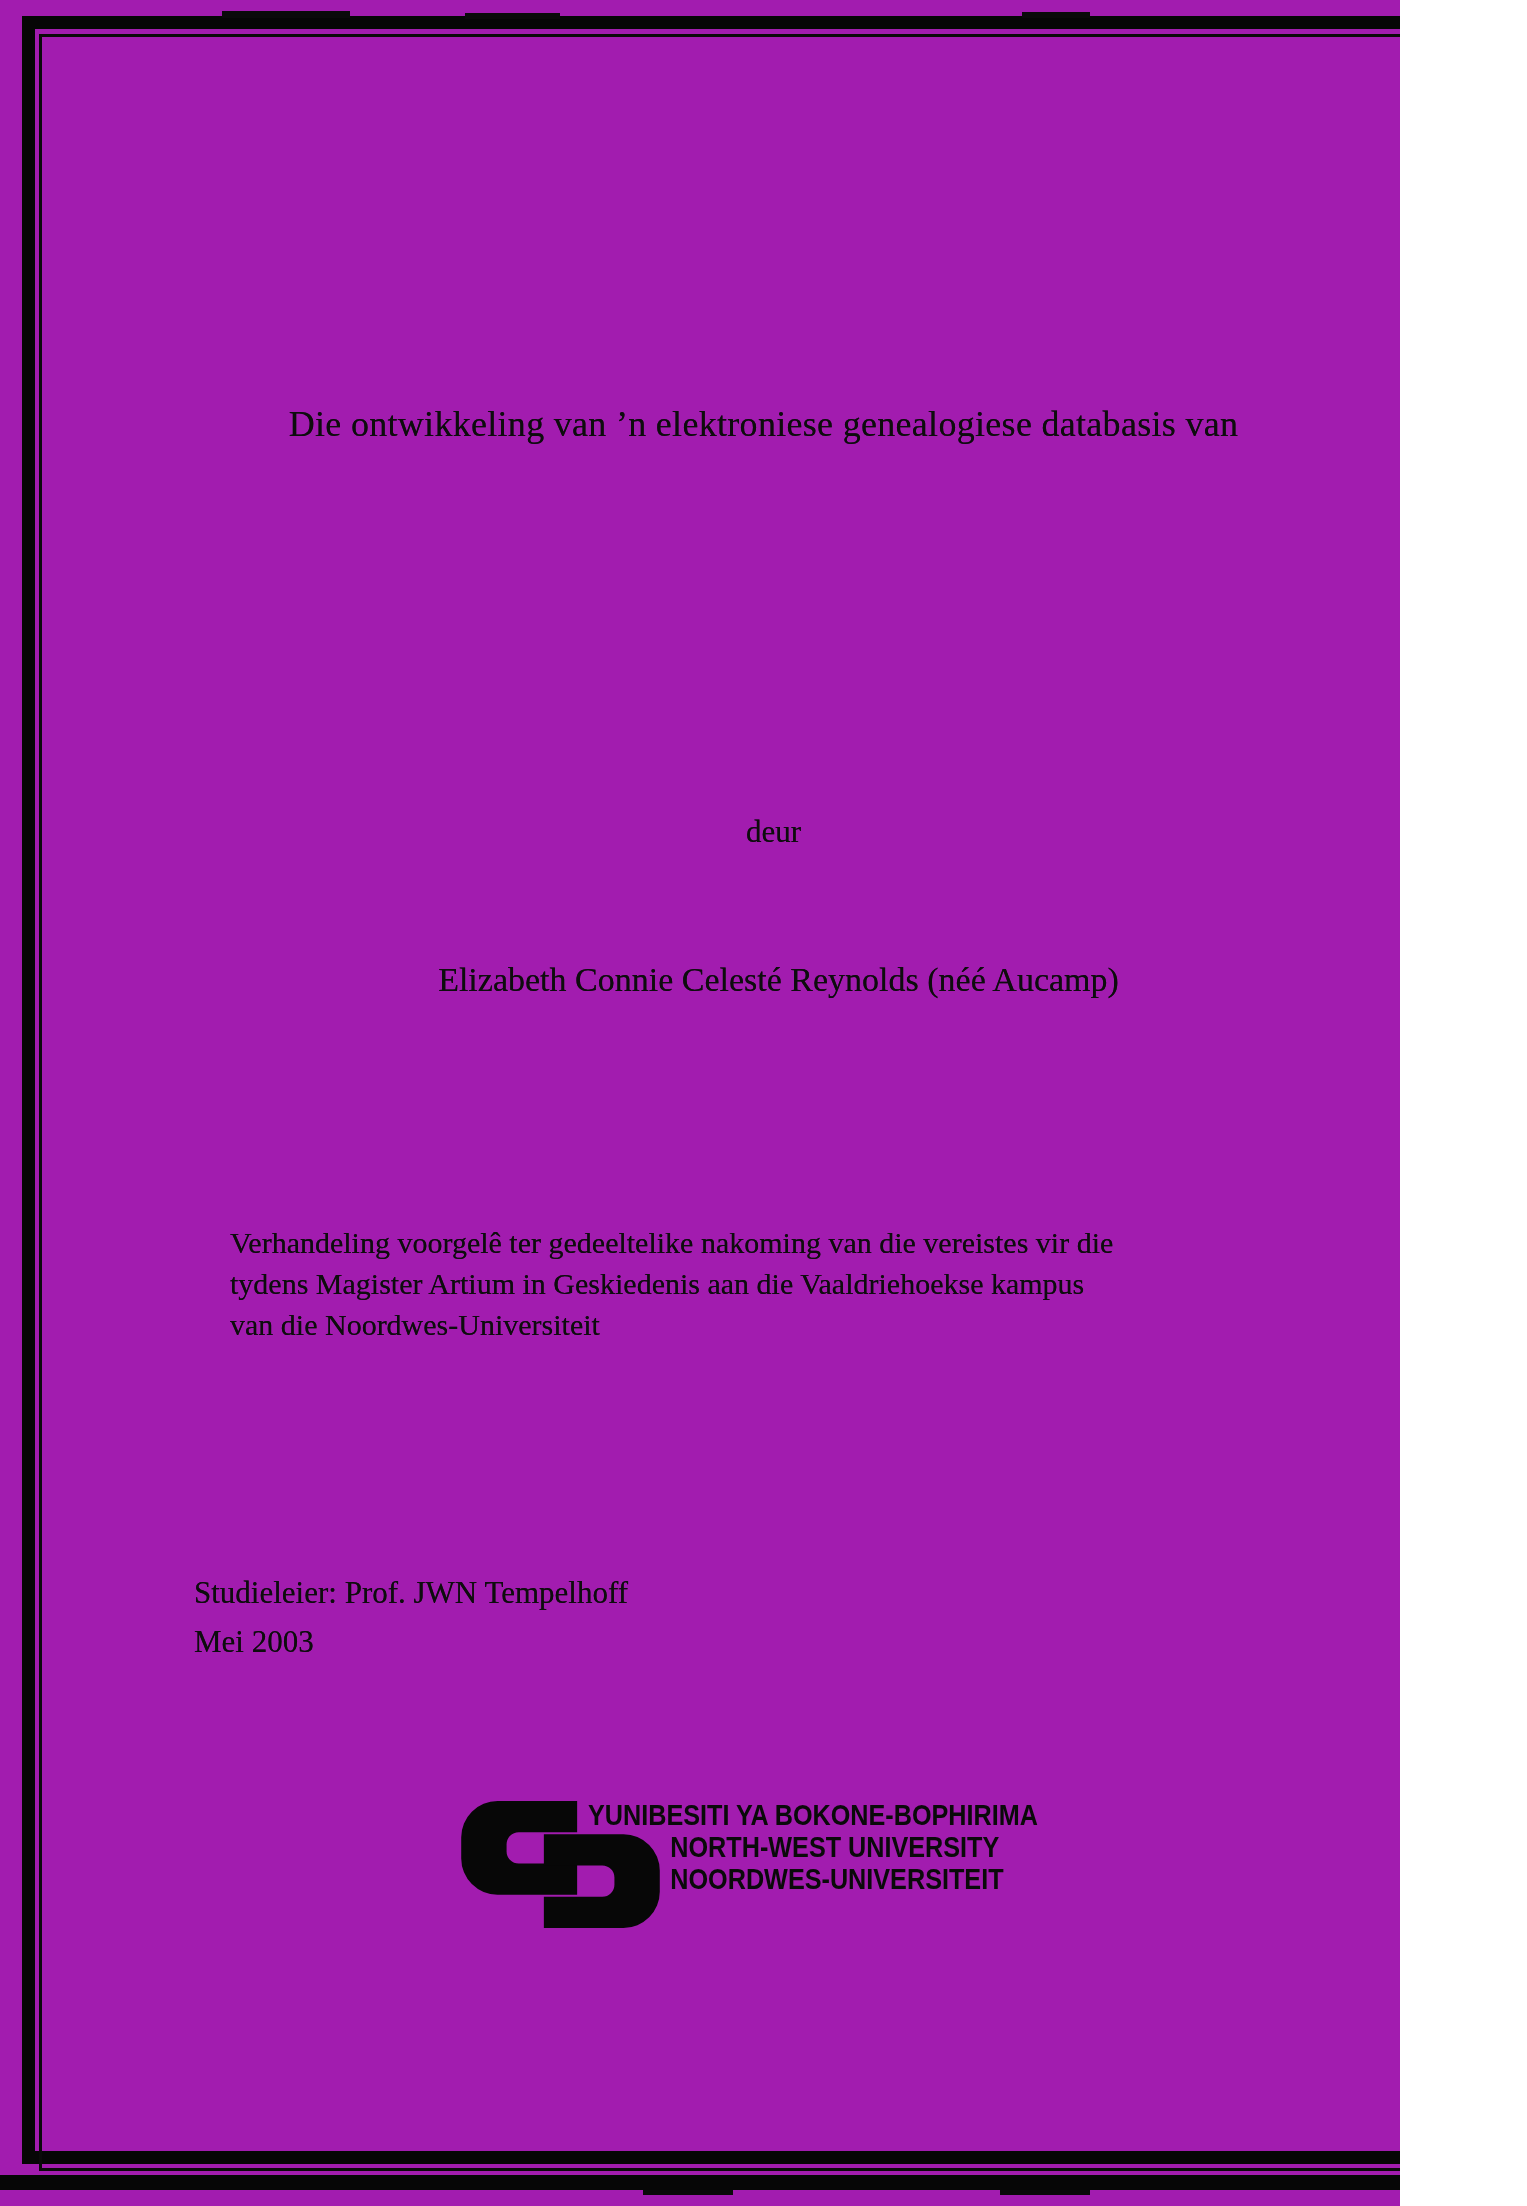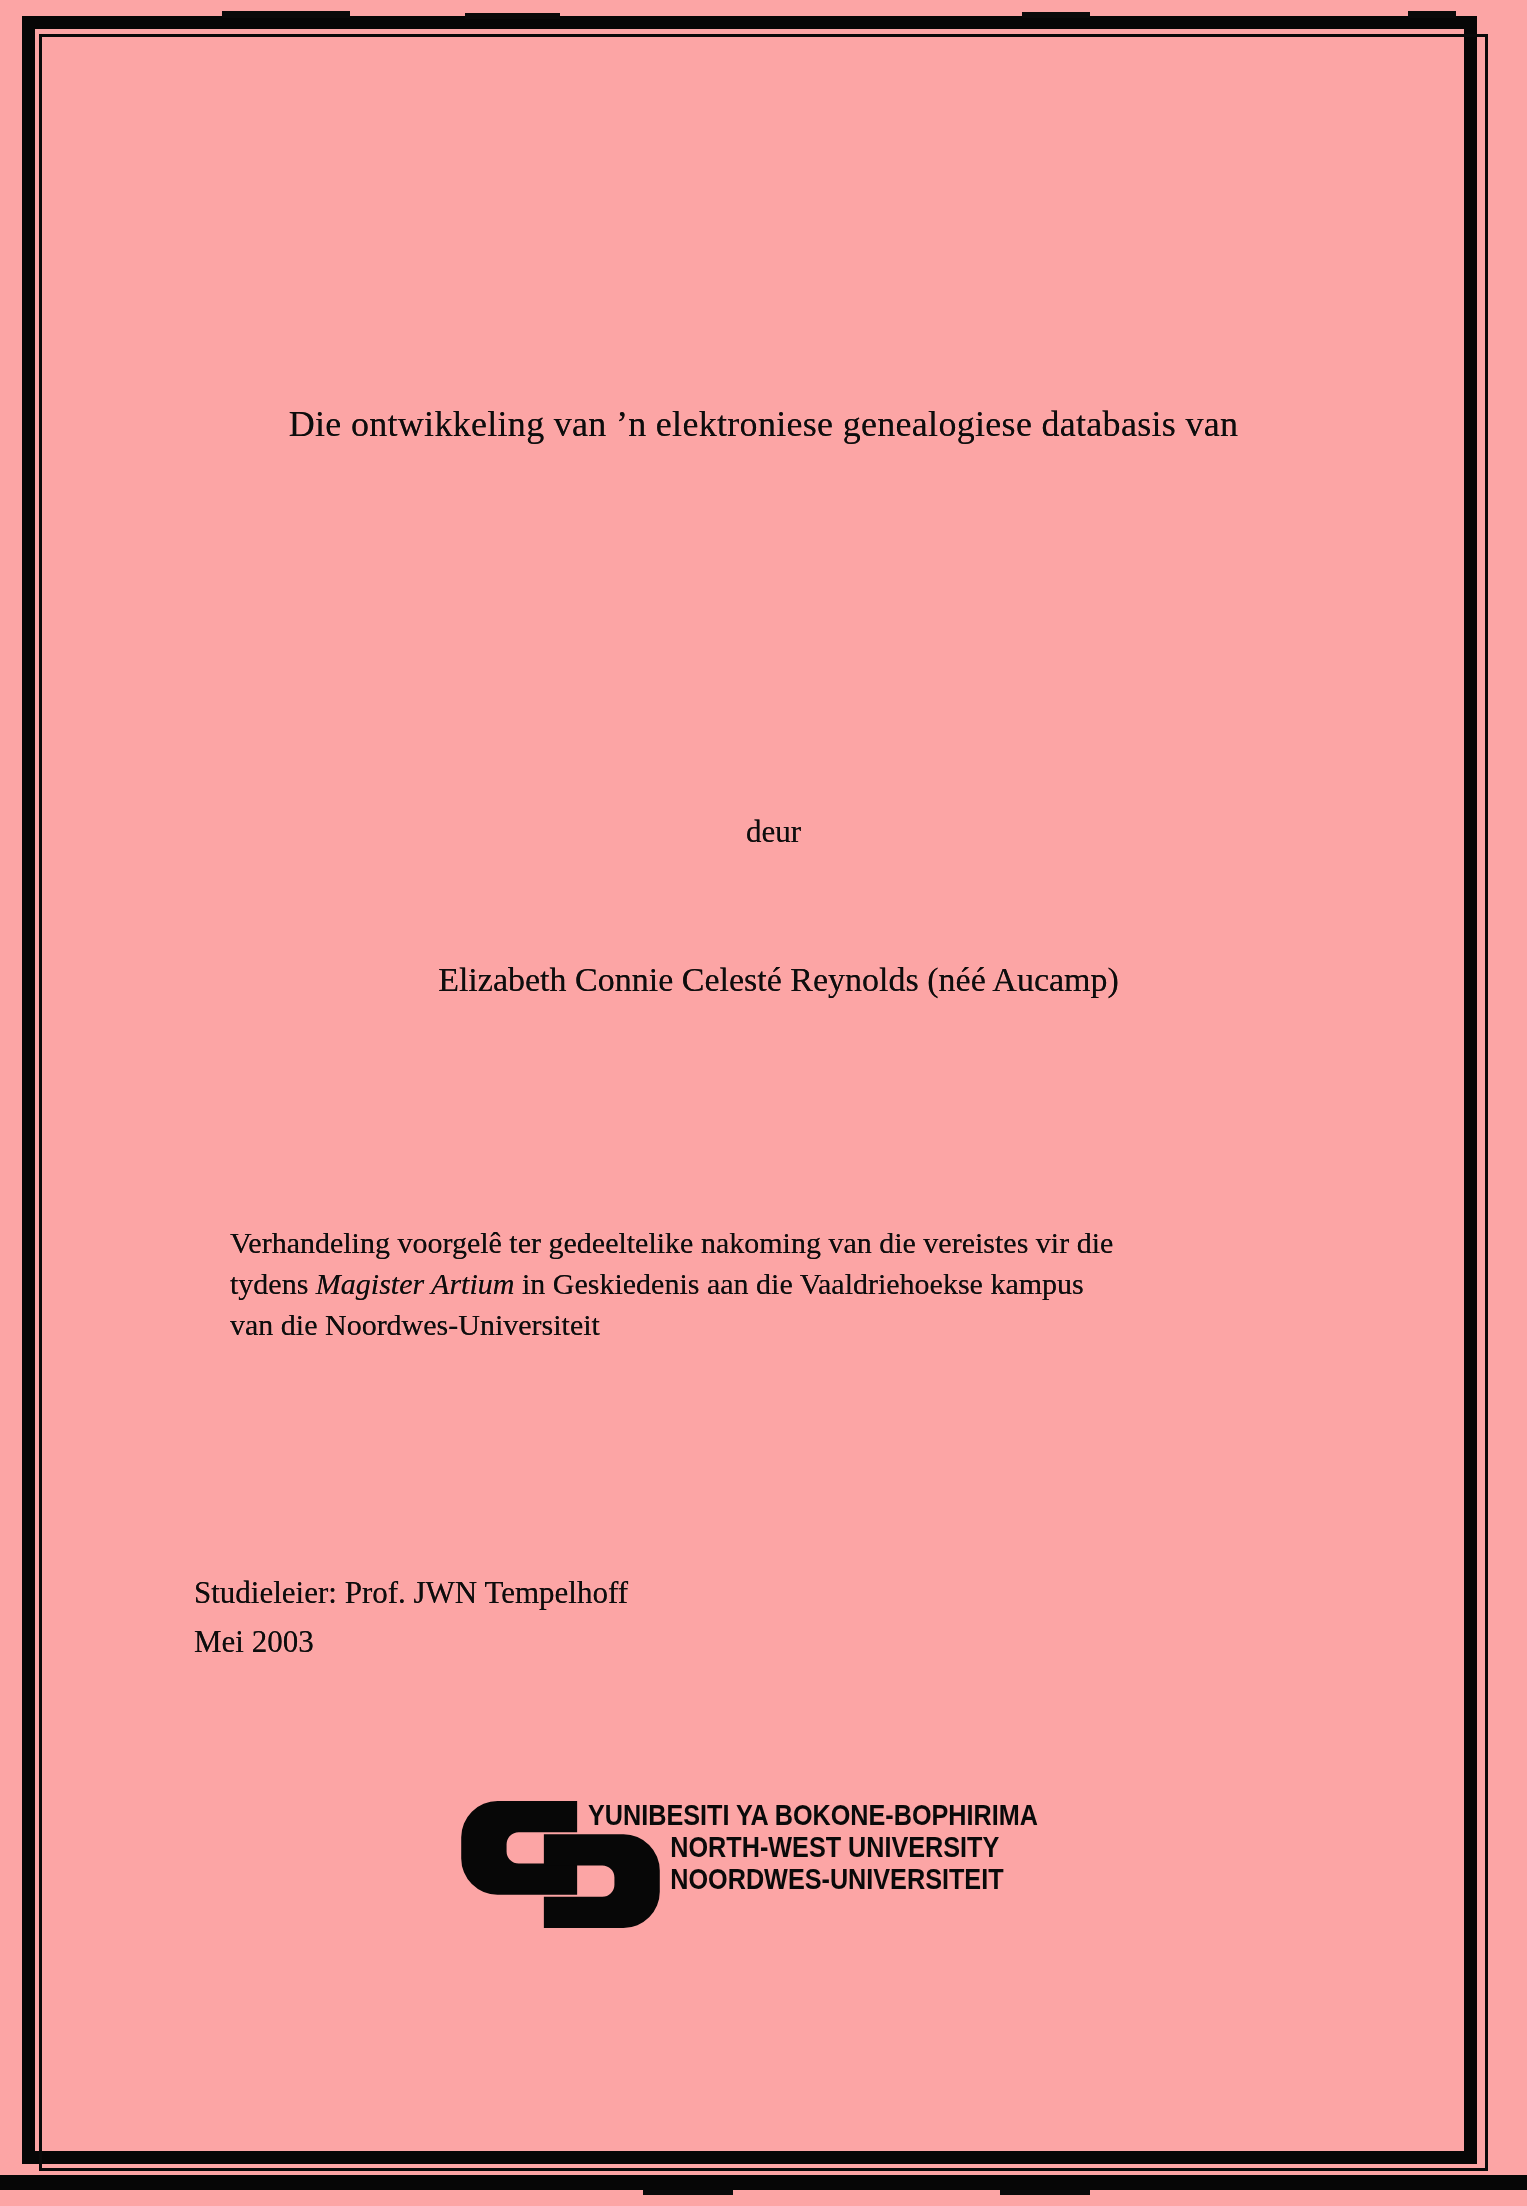--- a/index.html
+++ b/index.html
@@ -2,23 +2,23 @@
 <html><head>
 <meta charset="utf-8">
 <style>
   html, body {
     margin: 0;
     padding: 0;
     background: #ffffff;
   }
   .page {
     position: relative;
-    width: 1527px;
+    width: 1400px;
     height: 2206px;
-    background: #fca5a5;
+    background: #a21caf;
     overflow: hidden;
     font-family: "Liberation Serif", serif;
     color: #0d0d0d;
   }
   
   .outer-frame {
     position: absolute;
     left: 22px;
     top: 16px;
     width: 1455px;   
@@ -88,21 +88,21 @@
     font-size: 30px;
     line-height: 41px;
     margin-left: 36px;
   }
   .stmt-l1 {
     text-align: justify;
     text-align-last: justify;
     white-space: nowrap;
   }
   .stmt-l1::after { content: ""; display: inline-block; width: 100%; }
-  .stmt-italic { font-style: italic; }
+  .stmt-italic { }
   .supervisor-block {
     position: absolute;
     left: 194px;
     top: 1568px;
     width: 900px;
     font-size: 31px;
     line-height: 49px;
   }
   
   .logo-group { position: absolute; left: 0; top: 0; }

